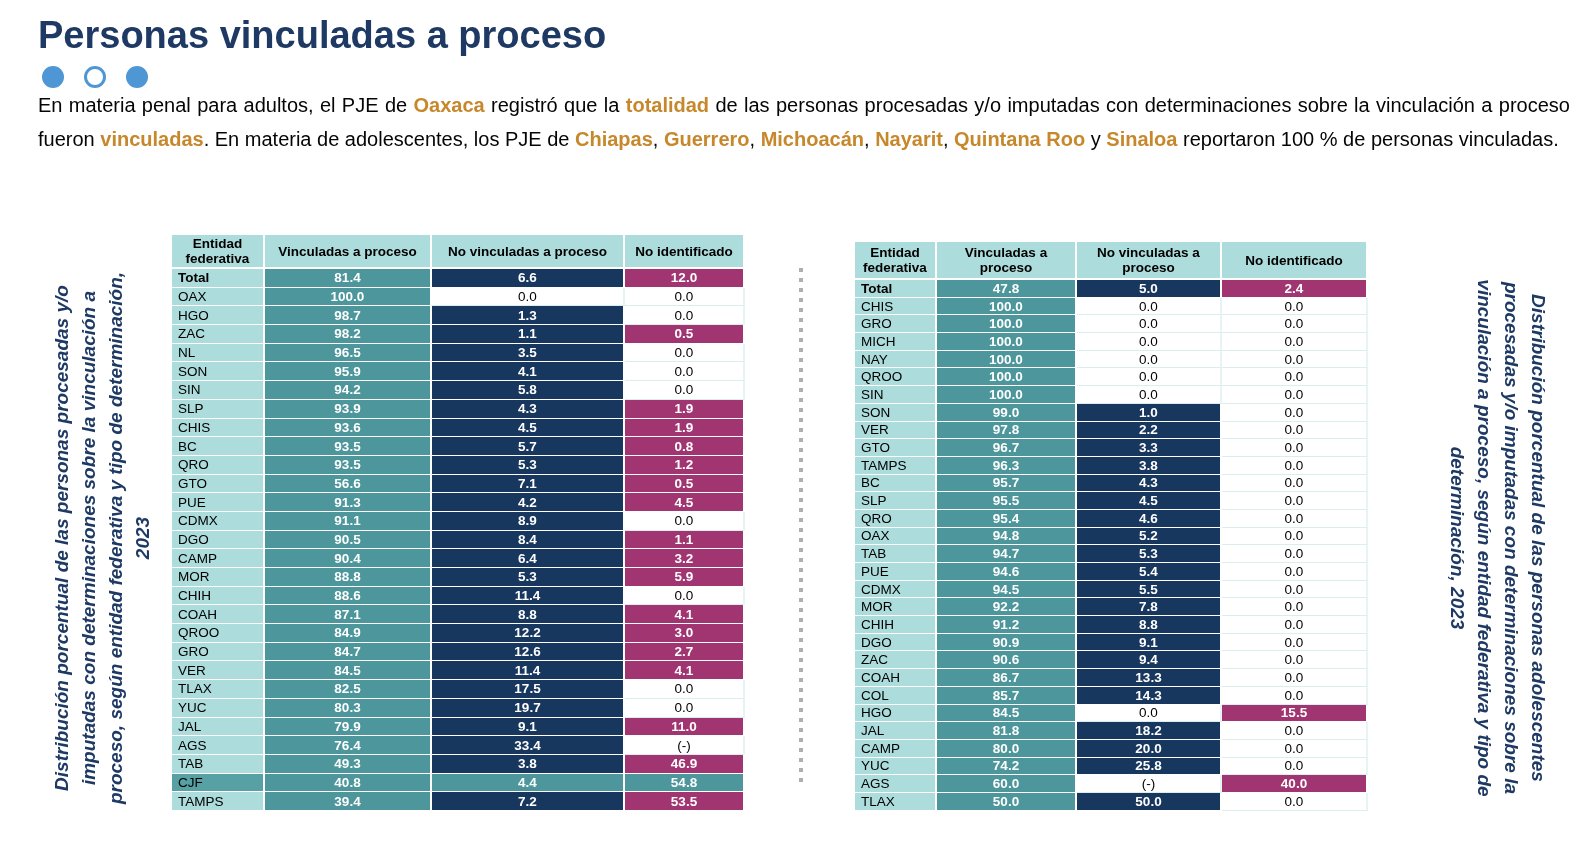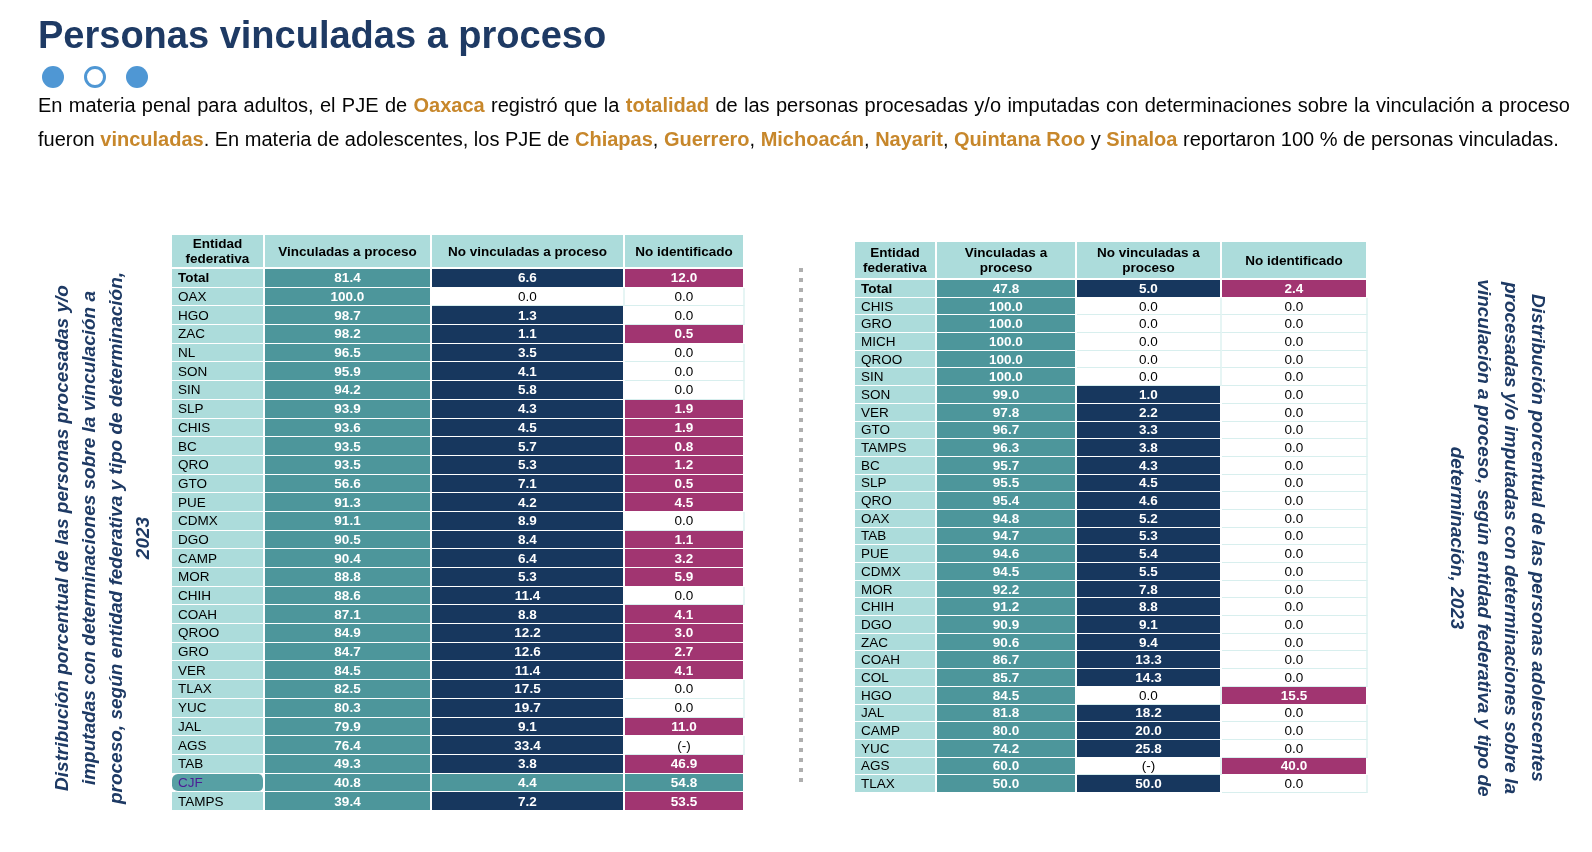--- a/index.html
+++ b/index.html
@@ -55,21 +55,21 @@
   td {
     font-size:13.5px; vertical-align:middle; text-align:center; padding:0 3px;
     border-right:2px solid #fff; border-bottom:1px solid #fff;
     overflow:hidden; white-space:nowrap;
   }
   #table-left td  { height:17.7px; }
   #table-right td { height:16.7px; }
 
   .c-ent  { background:#ACDCDB; color:#000; text-align:left; padding-left:6px; }
   .c-ent.tot { font-weight:bold; }
-  .c-ent.cjf { background:#57A0A4; color:#4c1d95;border-radius:6px; }
+  .c-ent.cjf { background:#57A0A4; color:#000000; }
   .c-teal { background:#4D969B; color:#fff; font-weight:bold; }
   .c-navy { background:#17375E; color:#fff; font-weight:bold; }
   .c-mag  { background:#A13571; color:#fff; font-weight:bold; }
   .c-white{ background:#fff; color:#000; border-right:2px solid #E6F5F4; border-bottom:1px solid #D8EFEE; }
 
   
   .divider {
     position:absolute; left:799px; top:268px; width:4px; height:518px;
     background:repeating-linear-gradient(to bottom, #AFAFAF 0px, #AFAFAF 4px, transparent 4px, transparent 10px);
   }
@@ -321,20 +321,26 @@
         <td class="c-white">0.0</td>
         <td class="c-white">0.0</td>
       </tr>
       <tr>
         <td class="c-ent">MICH</td>
         <td class="c-teal">100.0</td>
         <td class="c-white">0.0</td>
         <td class="c-white">0.0</td>
       </tr>
       <tr>
+        <td class="c-ent">NAY</td>
+        <td class="c-teal">100.0</td>
+        <td class="c-white">0.0</td>
+        <td class="c-white">0.0</td>
+      </tr>
+      <tr>
         <td class="c-ent">QROO</td>
         <td class="c-teal">100.0</td>
         <td class="c-white">0.0</td>
         <td class="c-white">0.0</td>
       </tr>
       <tr>
         <td class="c-ent">SIN</td>
         <td class="c-teal">100.0</td>
         <td class="c-white">0.0</td>
         <td class="c-white">0.0</td>

